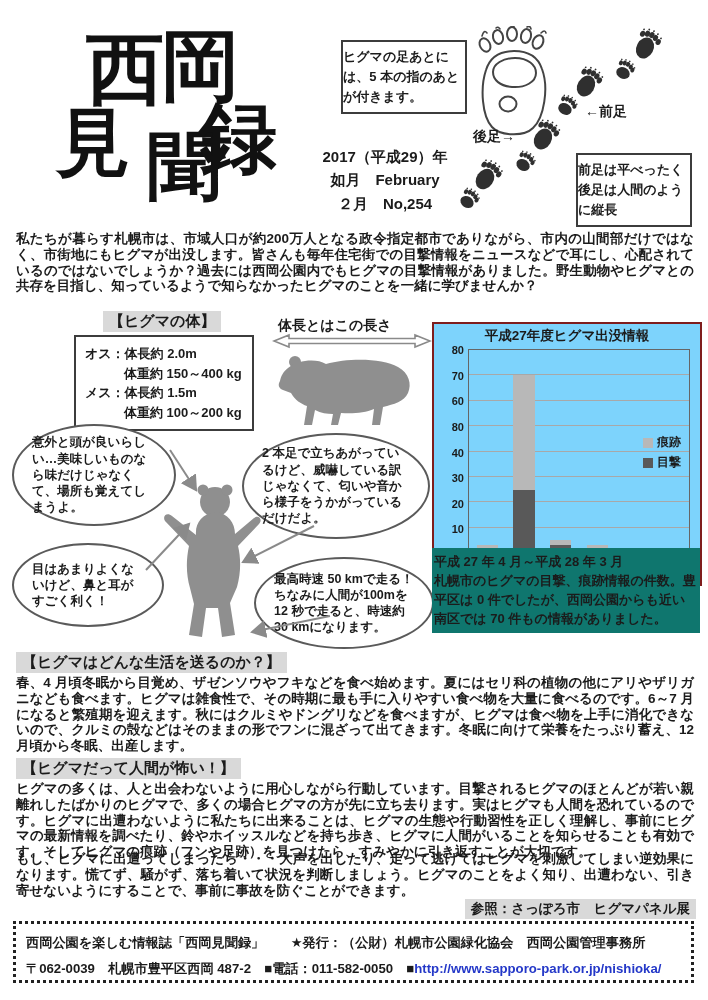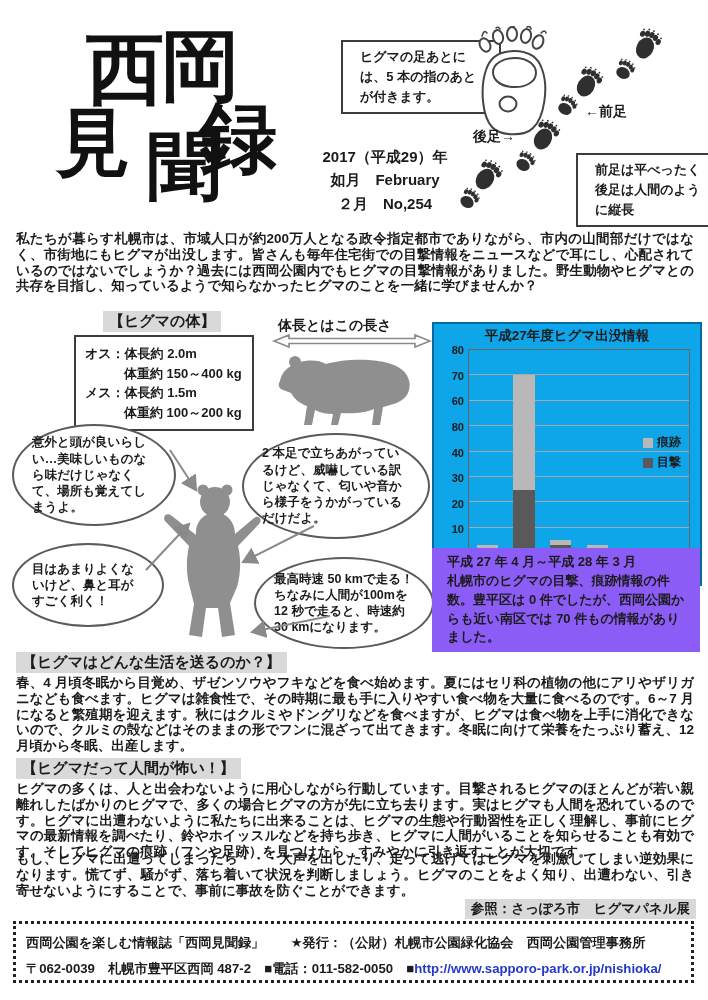--- a/index.html
+++ b/index.html
@@ -1,42 +1,42 @@
 <!DOCTYPE html>
 <html><head>
 <meta charset="utf-8">
 <style>
   html,body{margin:0;padding:0;background:#e8e8e8;}
   #page{position:relative;width:708px;height:1000px;background:#ffffff;margin:0 auto;
         font-family:"Liberation Sans","DejaVu Sans",sans-serif;color:#1b1b1b;overflow:hidden;}
   .abs{position:absolute;}
   .bold{font-weight:700;}
   .logo-char{position:absolute;font-weight:800;line-height:1;color:#111;}
-  .notebox{border:2px solid #3c3c3c;background:#fff;font-size:13px;font-weight:700;line-height:1.55;padding:5px 17px;}
+  .notebox{border:2px solid #3c3c3c;background:#fff;font-size:13px;font-weight:700;line-height:1.55;padding:5px 0;}
   .hl{background:#d9d9d9;display:inline-block;padding:1px 6px;font-weight:700;}
   .para{font-size:13.5px;line-height:1.17;font-weight:600;text-align:justify;}
   .bubble{position:absolute;border:2px solid #5a5a5a;border-radius:50%;background:#fff;
           display:flex;align-items:center;justify-content:center;text-align:left;
           font-size:12.5px;font-weight:600;line-height:1.3;padding:14px 18px;box-sizing:border-box;}
   
-  #chart-box{position:absolute;left:432px;top:322px;width:270px;height:264px;border:2px solid #0369a1;background:#0ea5e9;box-sizing:border-box;}
+  #chart-box{position:absolute;left:432px;top:322px;width:270px;height:264px;border:2px solid #7f1d1d;background:#7dd3fc;box-sizing:border-box;}
   #chart-title{position:absolute;top:3px;left:0;right:0;text-align:center;font-size:13.5px;font-weight:700;}
   #chart-plot{position:absolute;left:34px;top:25px;right:10px;bottom:30px;border:1.5px solid #666;box-sizing:border-box;}
   .gridline{position:absolute;left:0;right:0;height:1px;background:#a8a8a8;}
   .ytick{position:absolute;right:100%;margin-right:4px;font-size:11px;font-weight:700;width:20px;text-align:right;}
   #chart-ylabels{position:absolute;left:34px;top:25px;bottom:30px;width:0;}
   .barslot{position:absolute;bottom:0;height:100%;}
   .barseg{position:absolute;left:21%;width:58%;}
   #chart-xlabels{position:absolute;left:34px;right:10px;bottom:20px;height:16px;display:flex;}
   #chart-xlabels span{flex:1;text-align:center;font-size:11px;font-weight:700;white-space:nowrap;}
   #chart-legend{position:absolute;right:8px;top:40%;}
   .legend-item{display:flex;align-items:center;margin:3px 0;font-size:12px;font-weight:700;}
   .legend-swatch{width:10px;height:10px;margin-right:4px;display:inline-block;}
-  #chart-note{position:absolute;left:432px;top:548px;width:268px;background:#8b5cf6;
-              font-size:13px;font-weight:600;line-height:1.45;padding:5px 15px;box-sizing:border-box;}
+  #chart-note{position:absolute;left:432px;top:548px;width:268px;background:#0f766e;
+              font-size:13px;font-weight:600;line-height:1.45;padding:5px 2px;box-sizing:border-box;}
   #footer-box{position:absolute;left:13px;top:921px;width:681px;height:62px;border:3px dotted #222;
               box-sizing:border-box;padding:6px 10px;font-size:13.2px;font-weight:700;line-height:1.95;white-space:nowrap;}
   .url{color:#2438c8;}
   svg{display:block;}
 </style>
 </head>
 <body>
 
 <div id="page">
 

